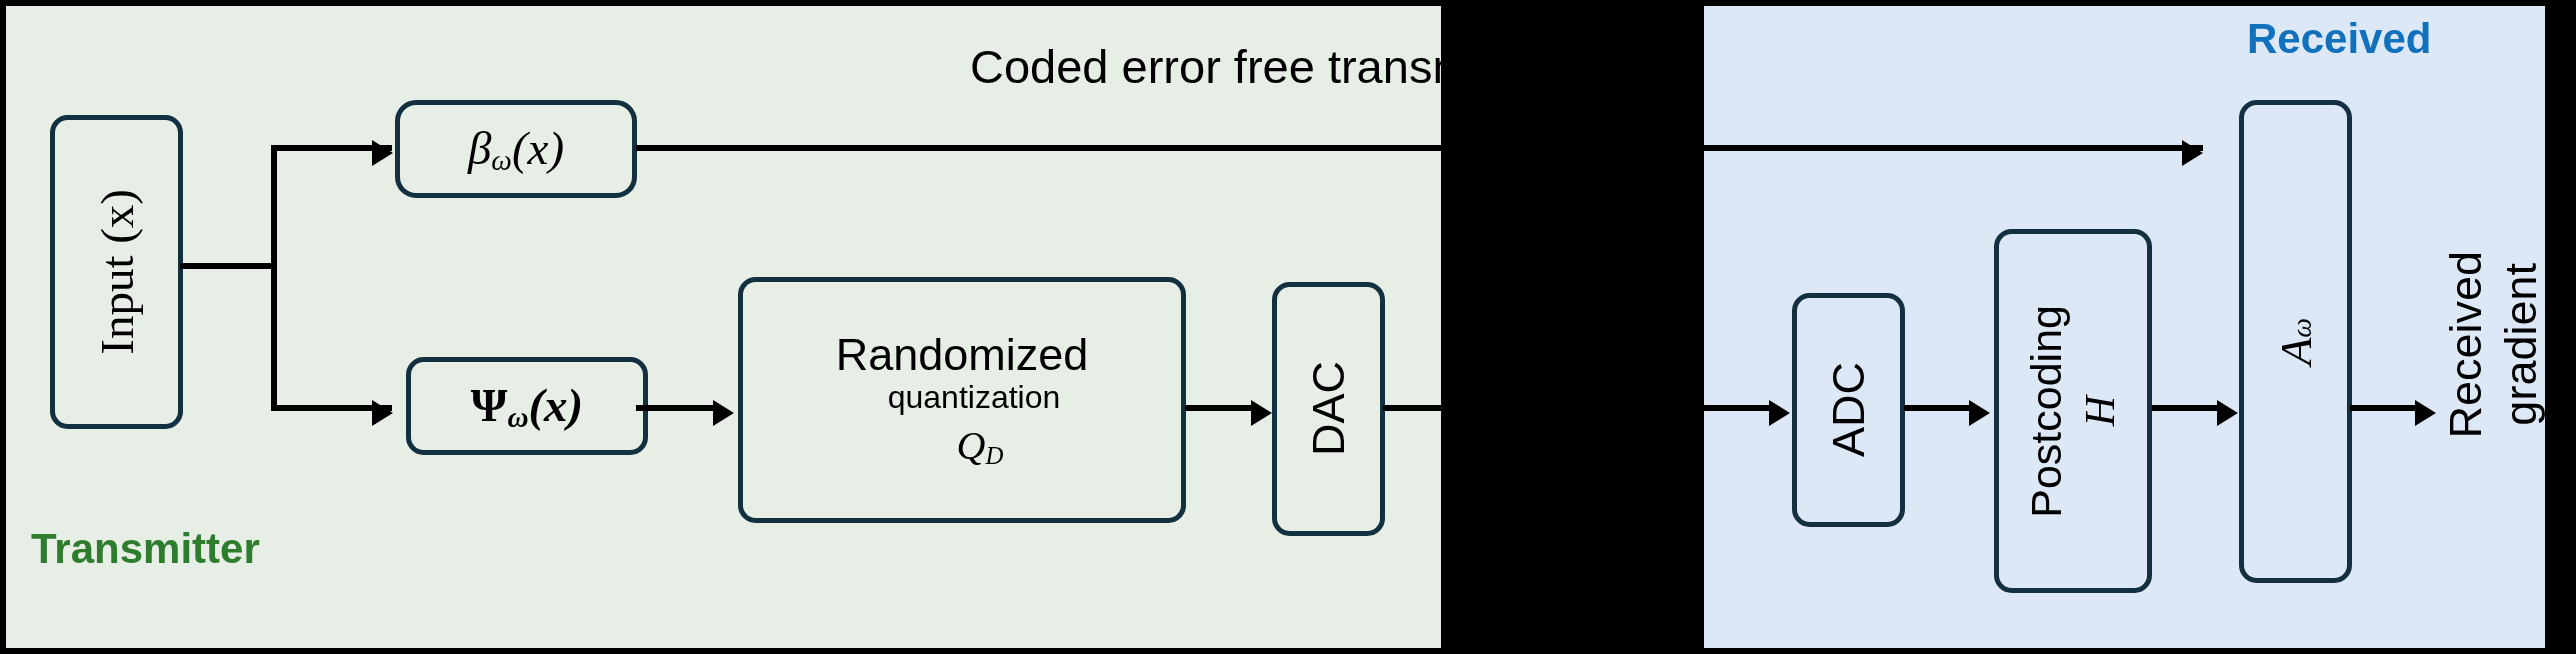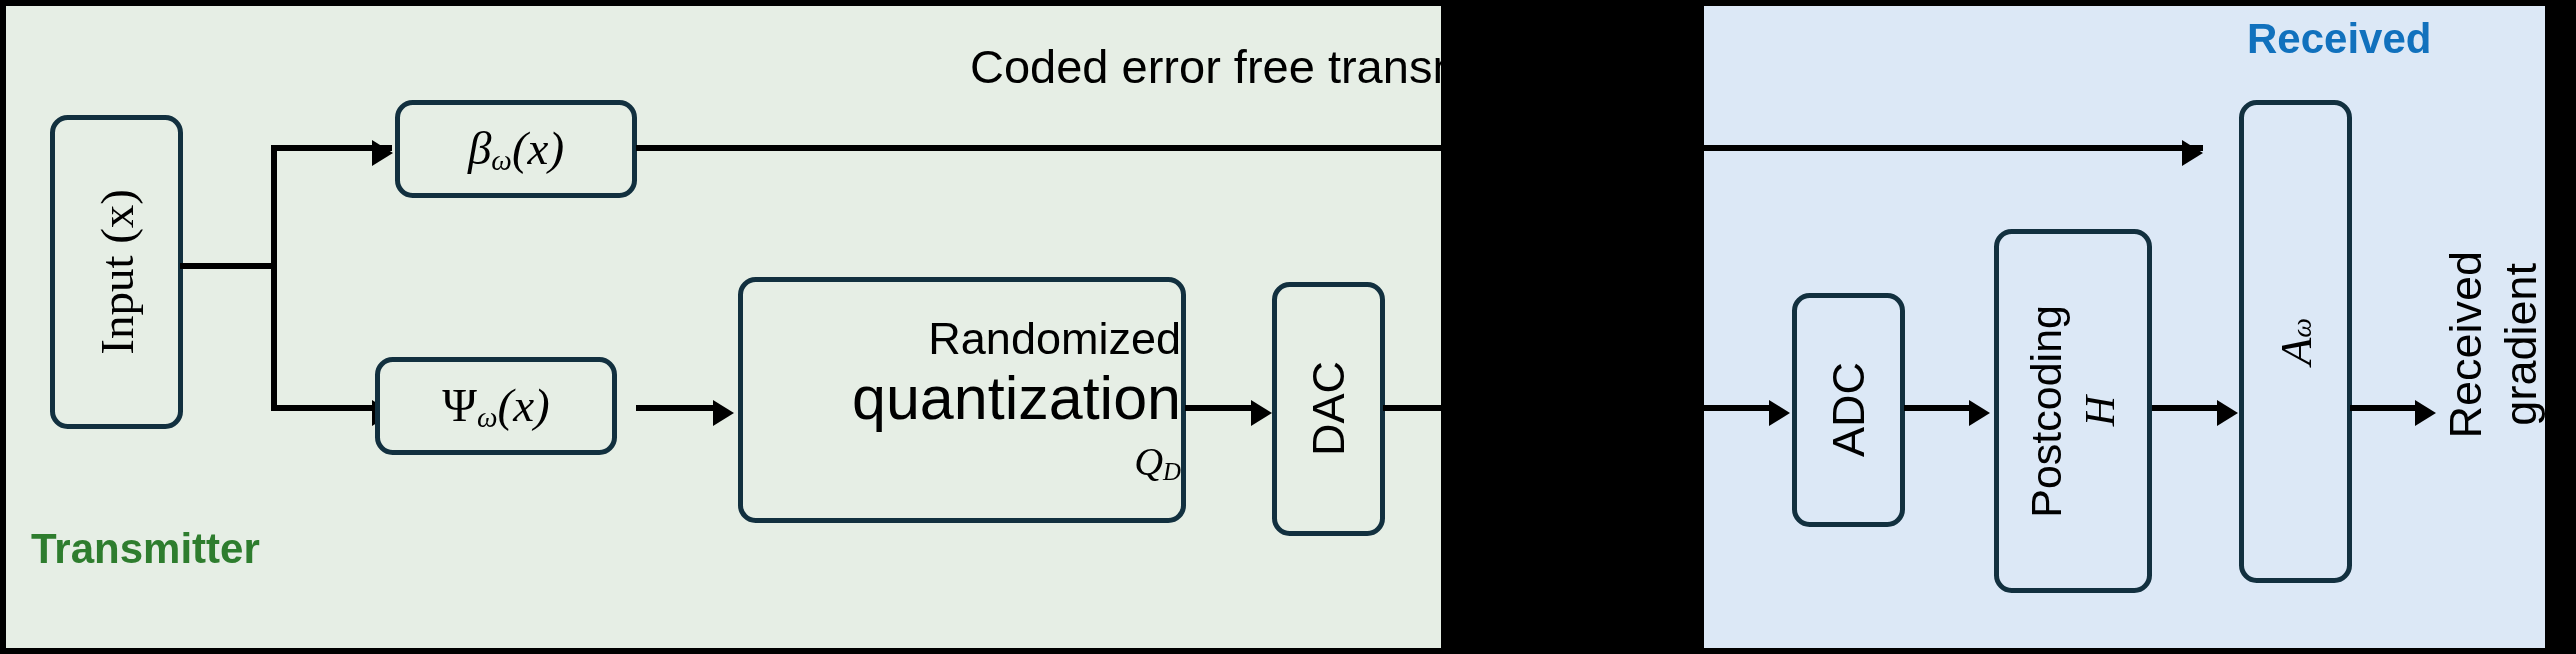--- a/index.html
+++ b/index.html
@@ -52,38 +52,38 @@
 
   <div class="hline" style="left:180px;top:263px;width:97px;"></div>
   <div class="vline" style="left:271px;top:145px;height:266px;"></div>
 
   <div class="hline" style="left:271px;top:145px;width:121px;"></div>
   <div class="arrowhead" style="left:372px;top:140px;"></div>
 
   <div class="hline" style="left:271px;top:405px;width:121px;"></div>
   <div class="arrowhead" style="left:372px;top:400px;"></div>
 
-  <div class="box green" id="beta-box" style="left:395px;top:100px;width:242px;height:98px;">
+  <div class="box green" id="beta-box" style="left:395px;top:100px;width:242px;height:98px;border-radius:21px;">
     <span style="font-size:47px;">
       <span class="math">β</span><span class="math sub">ω</span><span class="math">(x)</span>
     </span>
   </div>
 
-  <div class="box green" id="psi-box" style="left:375px;top:357px;width:242px;height:98px;">
+  <div class="box green" id="psi-box" style="left:406px;top:357px;width:242px;height:98px;font-weight:bold;">
     <span style="font-size:47px;">
       <span class="mathr">Ψ</span><span class="math sub">ω</span><span class="math">(x)</span>
     </span>
   </div>
 
   <div class="hline" style="left:636px;top:405px;width:85px;"></div>
   <div class="arrowhead" style="left:713px;top:400px;"></div>
 
-  <div class="box green" id="quant-box" style="left:738px;top:277px;width:448px;height:246px;flex-direction:column;line-height:1.12;align-items:flex-end;">
+  <div class="box green" id="quant-box" style="left:738px;top:277px;width:448px;height:246px;flex-direction:column;line-height:1.12;">
     <span style="font-size:45px;">Randomized</span>
-    <span style="font-size:61px;margin-left:24px;">quantization</span>
+    <span style="font-size:32px;margin-left:24px;">quantization</span>
     <span style="font-size:40px;margin-top:6.4px;margin-left:36px;">
       <span class="math">Q</span><span class="math sub">D</span>
     </span>
   </div>
 
   <div class="hline" style="left:1185px;top:405px;width:72px;"></div>
   <div class="arrowhead" style="left:1251px;top:400px;"></div>
 
   <div class="box green" id="dac-box" style="left:1272px;top:282px;width:113px;height:254px;">
     <span class="vert" style="font-size:45px;">DAC</span>

